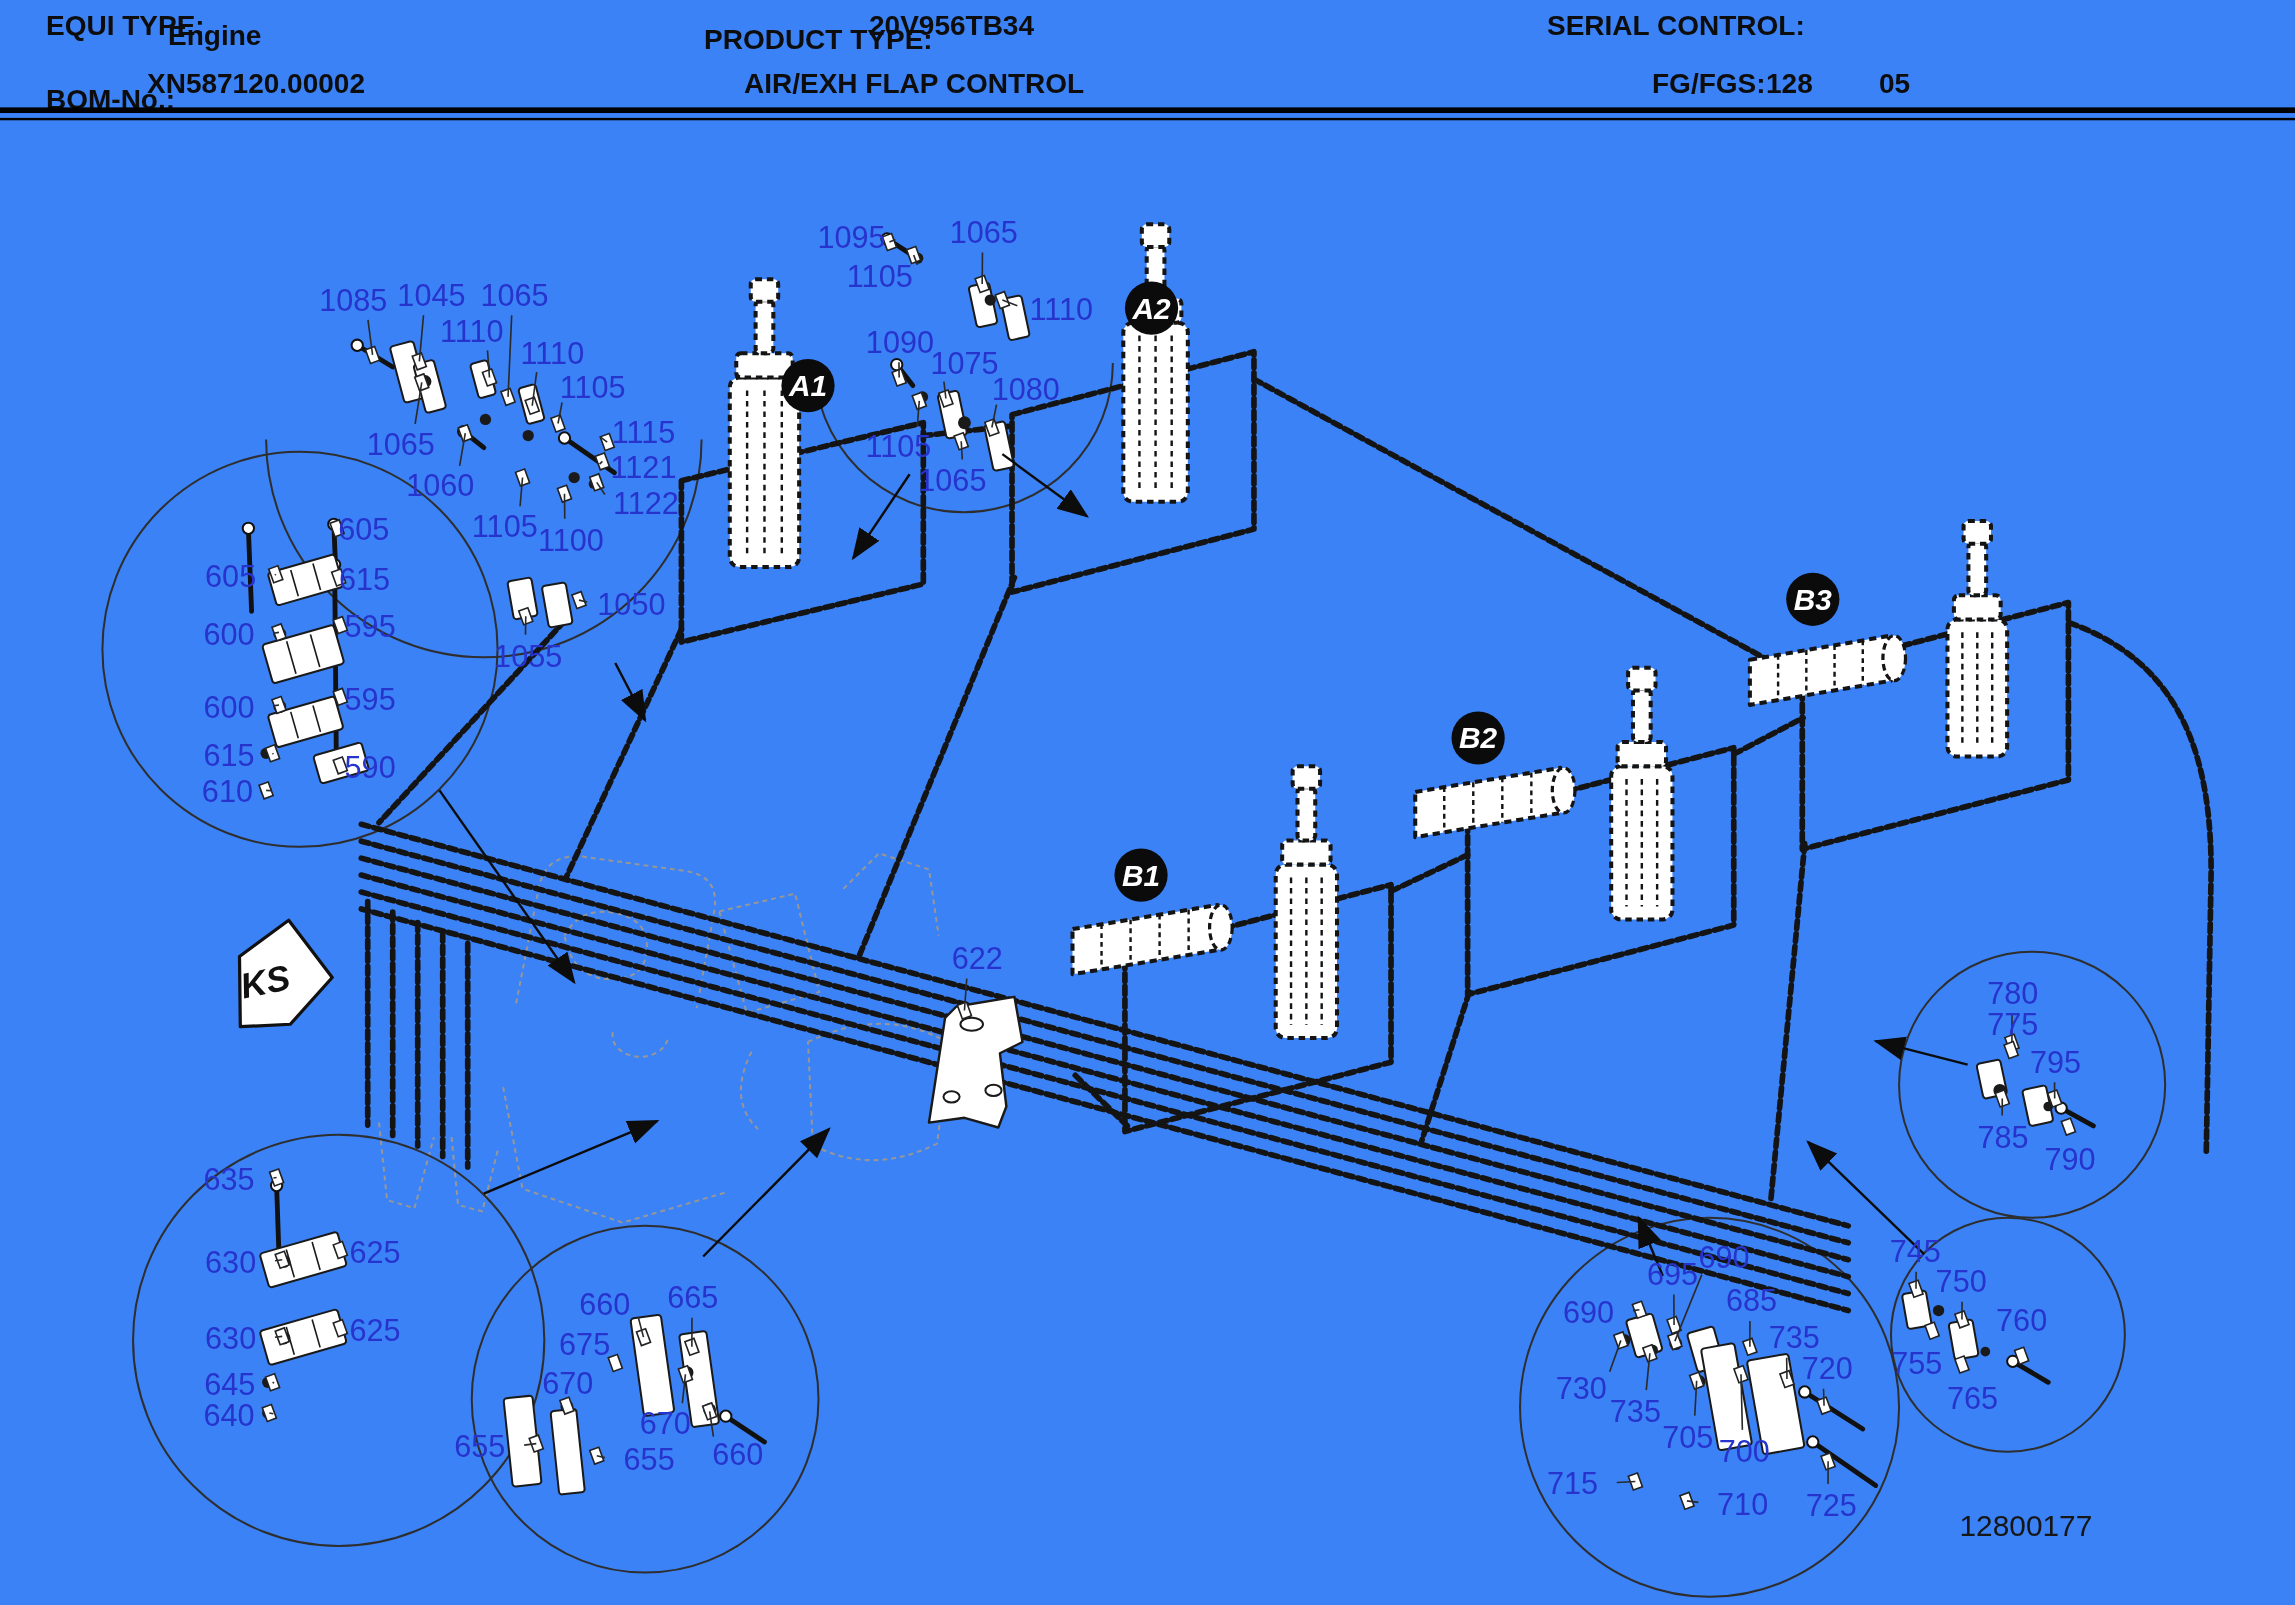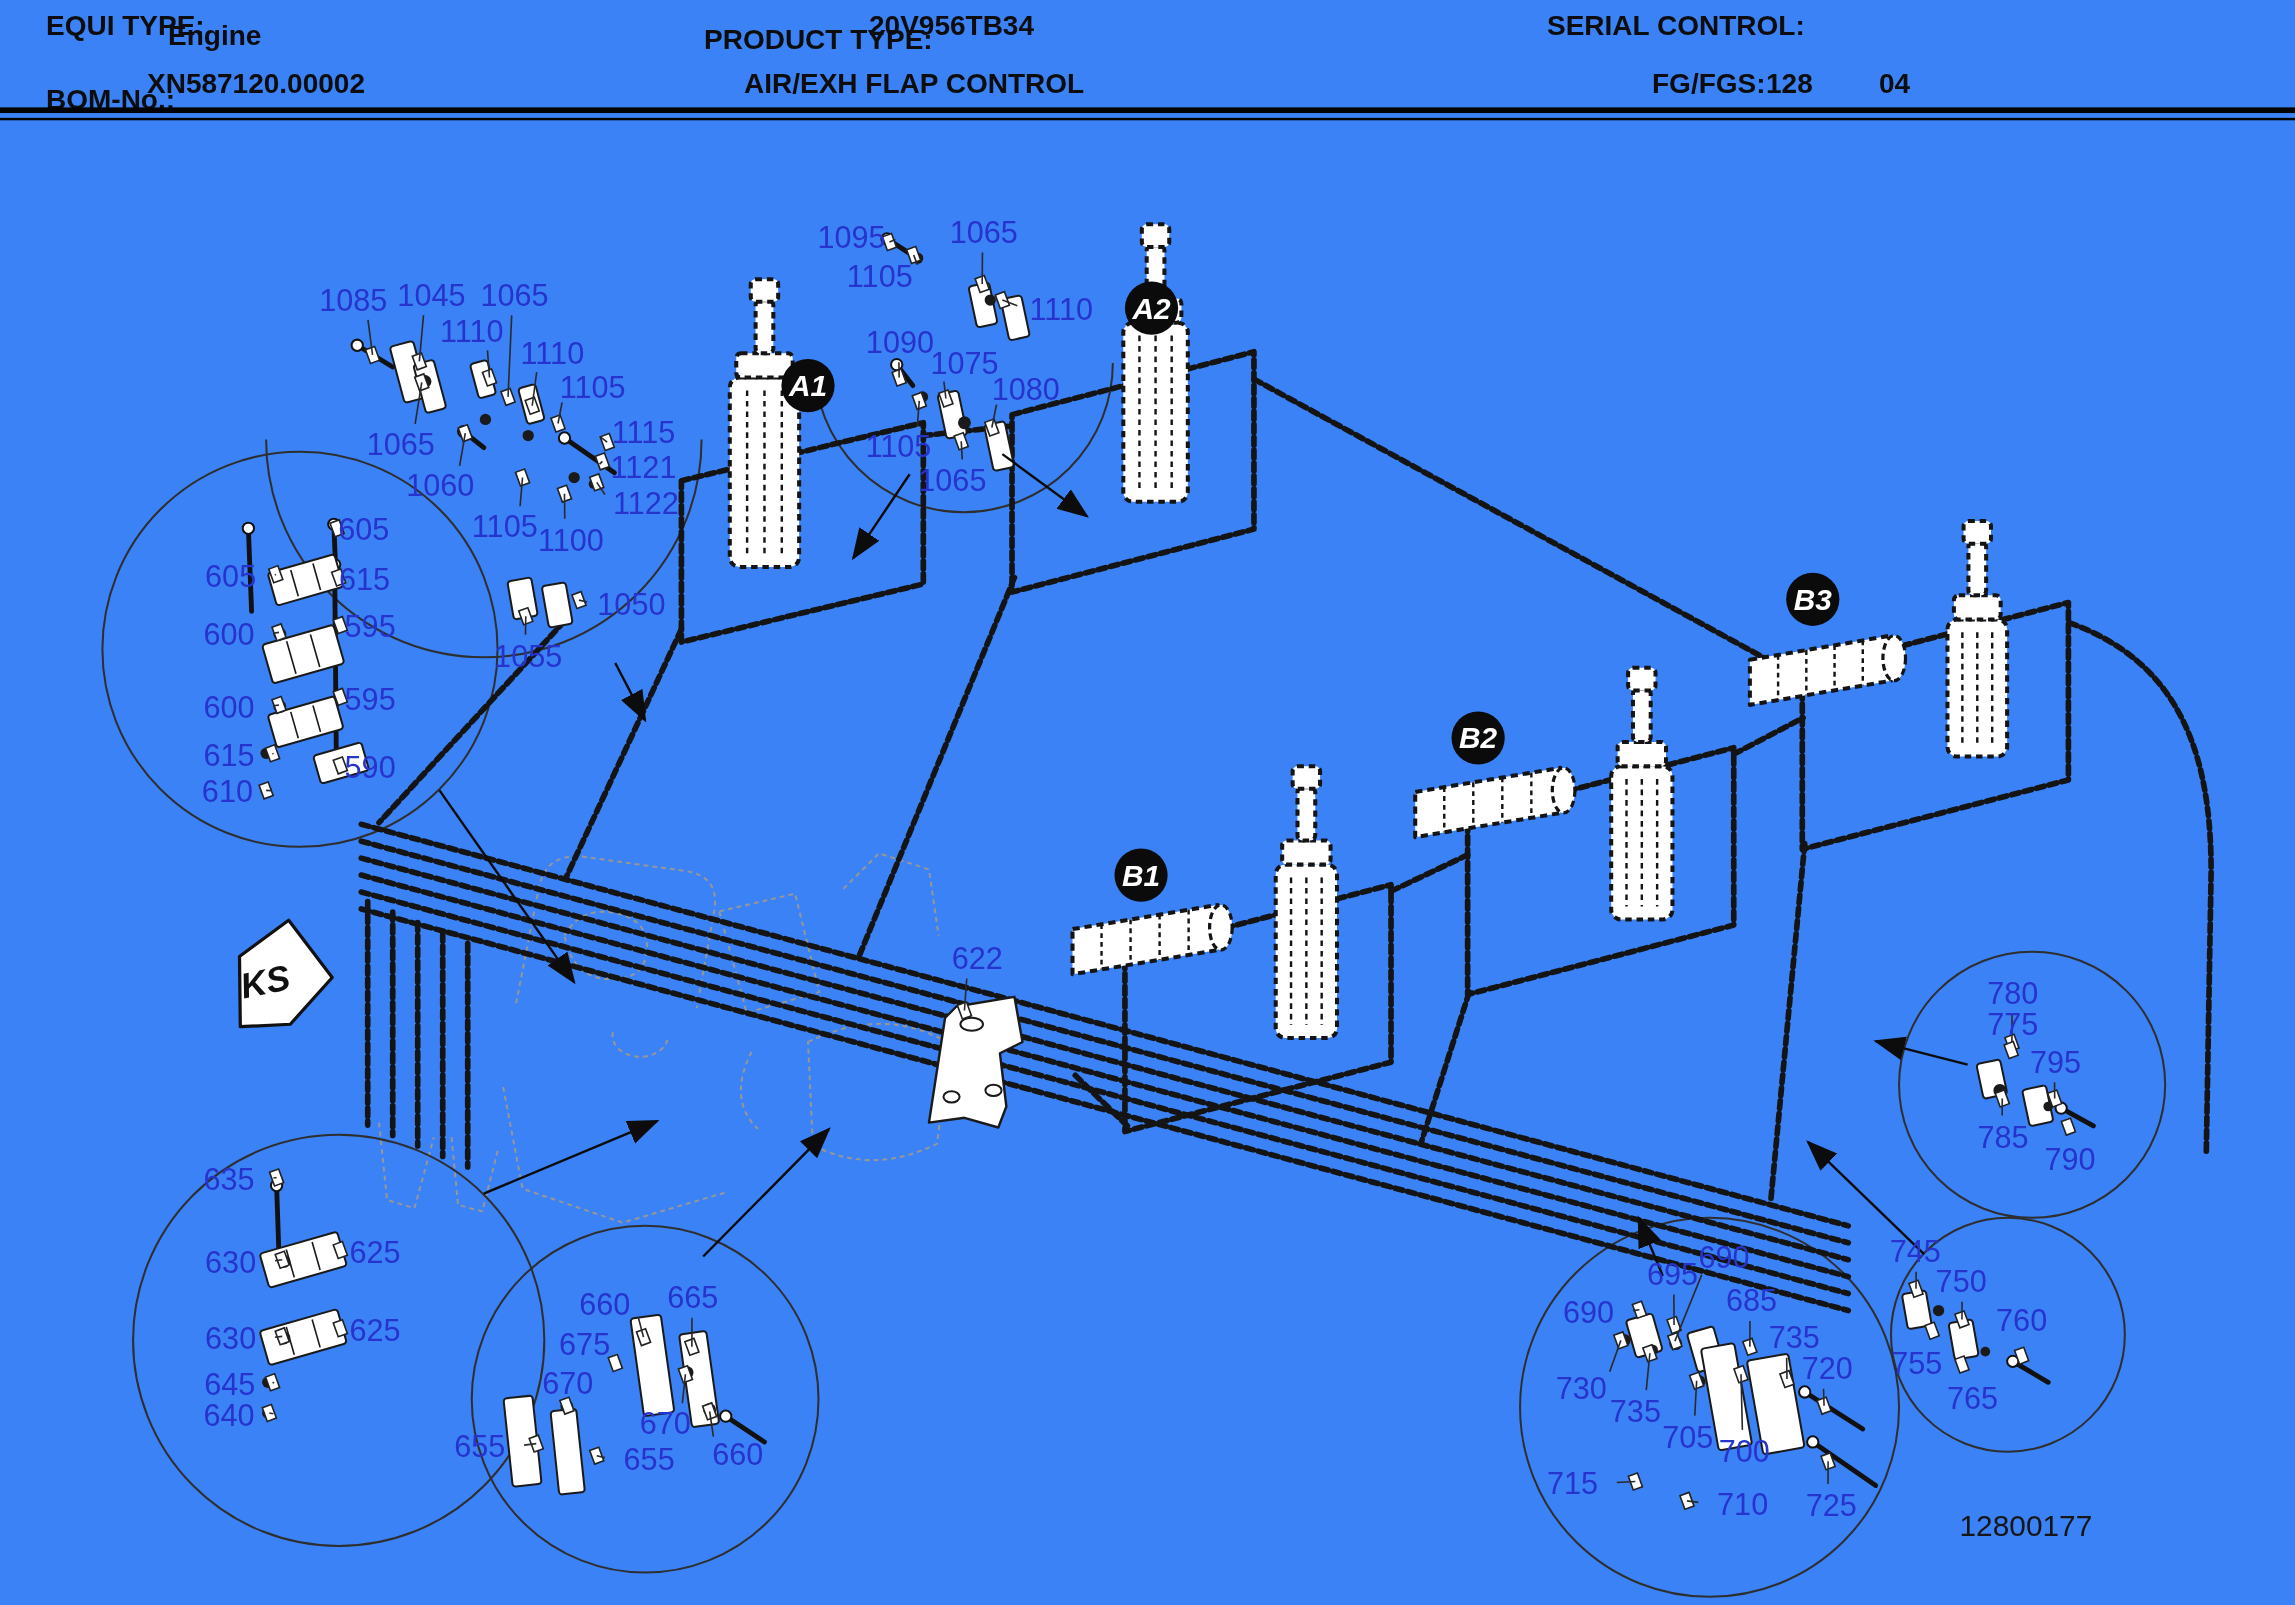--- a/index.html
+++ b/index.html
@@ -18,21 +18,21 @@
     <span style="left:46px;top:9.7px">EQUI TYPE:</span>
     <span style="left:168px;top:20px">Engine</span>
     <span style="left:704px;top:24px">PRODUCT TYPE:</span>
     <span style="left:869px;top:9.7px">20V956TB34</span>
     <span style="left:1547px;top:9.7px">SERIAL CONTROL:</span>
     <span style="left:46px;top:84px">BOM-No.:</span>
     <span style="left:147px;top:68px">XN587120.00002</span>
     <span style="left:744px;top:68px">AIR/EXH FLAP CONTROL</span>
     <span style="left:1652px;top:68px">FG/FGS:</span>
     <span style="left:1766px;top:68px">128</span>
-    <span style="left:1879px;top:68px">04</span>
+    <span style="left:1879px;top:68px">05</span>
   </div>
 
   <svg id="art" width="2295" height="1605" viewBox="0 0 2846 1990">
     <defs>
       <marker id="ah" markerWidth="15" markerHeight="12" refX="12" refY="5" orient="auto">
         <path d="M0,0 L13,5 L0,10 Z" fill="#0c0c0c"></path>
       </marker>
     </defs>
 
     <rect x="0" y="133" width="2846" height="7" fill="#000"></rect>

